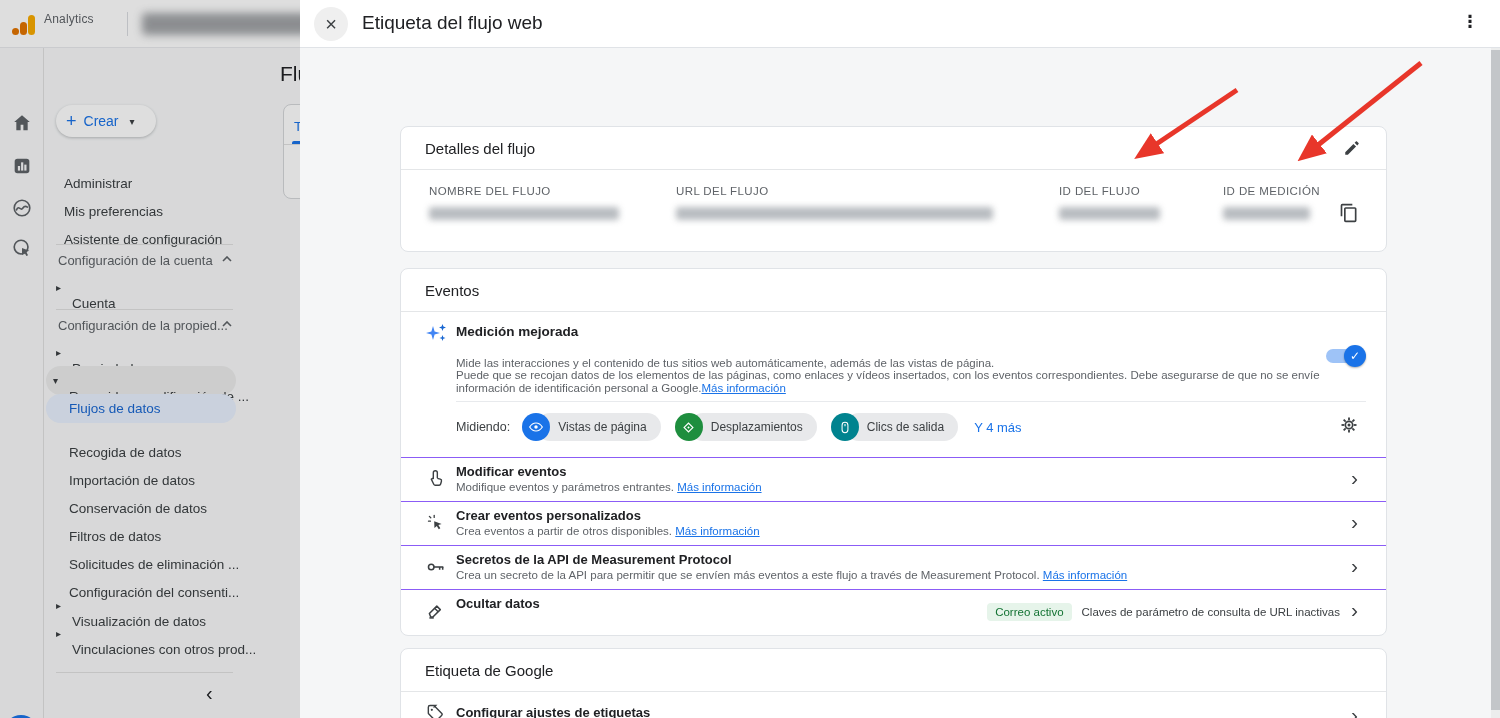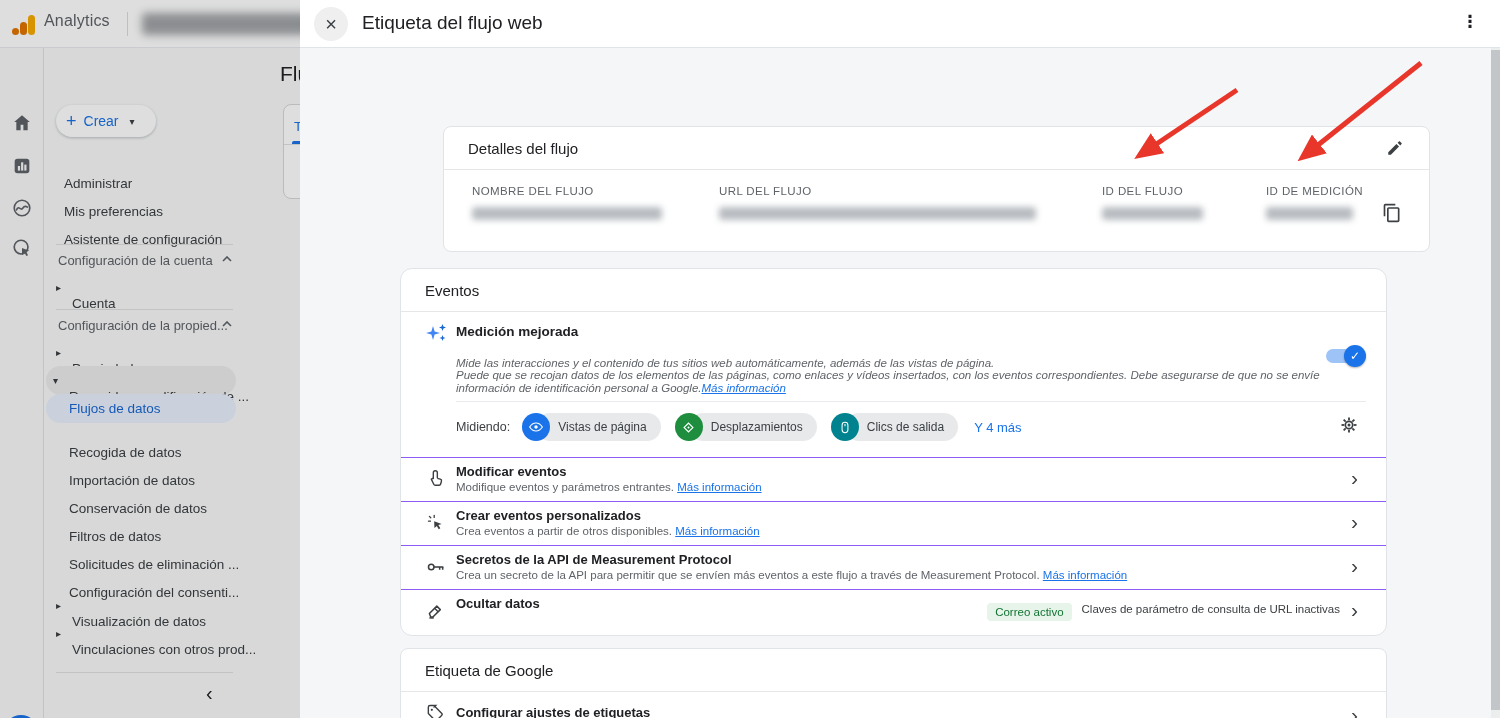--- a/index.html
+++ b/index.html
@@ -5,21 +5,21 @@
   * { margin:0; padding:0; box-sizing:border-box; }
   html,body { width:1500px; height:718px; }
   body {
     position:relative; overflow:hidden; background:#fff;
     font-family:"Liberation Sans","DejaVu Sans",sans-serif; color:#202124;
   }
   .abs { position:absolute; }
 
   
   #bg-topbar { left:0; top:0; width:1500px; height:48px; background:#fff; border-bottom:1px solid #e8eaed; }
-  .brand-text { left:44px; top:12px; font-size:16px; color:#5f6368; letter-spacing:.2px; }
+  .brand-text { left:44px; top:12px; font-size:12px; color:#5f6368; letter-spacing:.2px; }
   .topbar-divider { left:127px; top:12px; width:1px; height:24px; background:#dadce0; }
   .blur-blob { background:#8a8d91; border-radius:4px; filter:blur(4px); opacity:.8; }
   #account-blur { left:142px; top:13px; width:168px; height:22px; }
 
   #rail { left:0; top:48px; width:44px; height:670px; background:#f8f9fa; border-right:1px solid #e0e0e0; }
   .rail-icon { left:11px; width:22px; height:22px; }
 
   #sidebar { left:44px; top:48px; width:256px; height:670px; background:#f8f9fa; }
   .create-btn { left:56px; top:57px; width:100px; height:32px; background:#fff; border-radius:16px;
     box-shadow:0 1px 3px rgba(60,64,67,.3); display:flex; align-items:center; padding:0 10px; gap:7px; }
@@ -58,30 +58,30 @@
 
   .content-col { left:100px; width:987px; }
 
   #banner { top:79px; height:30px; background:#e6f4ea; border-radius:4px; display:flex; align-items:center; padding-left:18px; gap:14px; }
   #banner-text { font-size:12.5px; color:#3c4043; }
 
   .card { background:#fff; border:1px solid #e0e3e7; border-radius:8px; }
   .card-header { position:absolute; left:24px; top:13px; font-size:15px; color:#202124; }
   .card-rule { position:absolute; left:0; top:42px; width:100%; height:1px; background:#e4e6e8; }
 
-  #card-details { top:126px; height:126px;margin-left:43px; }
+  #card-details { top:126px; height:126px; }
   .field-label { position:absolute; top:58px; font-size:11.5px; color:#5f6368; letter-spacing:.4px; }
   .field-blur { position:absolute; top:80px; height:13px; background:#9aa0a6; border-radius:3px; filter:blur(3px); opacity:.7; }
   #pencil-icon { position:absolute; left:942px; top:12px; }
   #copy-icon { position:absolute; left:938px; top:76px; }
 
-  #card-events { top:268px; height:368px;border-radius:12px; }
+  #card-events { top:268px; height:368px; }
   #em-icon { position:absolute; left:24px; top:52px; }
   #em-title { position:absolute; left:55px; top:55px; font-size:13.5px; font-weight:700; color:#202124; }
-  #em-desc { position:absolute; left:55px; top:88px; width:878px; font-size:11.5px; line-height:12.3px; color:#5f6368;font-style:italic; }
+  #em-desc { position:absolute; left:55px; top:88px; width:878px; font-size:11.5px; line-height:12.3px; color:#5f6368; }
   a.more-link { color:#1a73e8; text-decoration:underline; }
   #em-toggle { position:absolute; left:925px; top:80px; width:36px; height:14px; background:#9ec3f7; border-radius:7px; }
   #em-toggle .knob { position:absolute; right:-4px; top:-4px; width:22px; height:22px; border-radius:50%; background:#1a73e8;
     color:#fff; font-size:12px; display:flex; align-items:center; justify-content:center; box-shadow:0 1px 2px rgba(0,0,0,.3); }
   #em-rule { position:absolute; left:55px; top:132px; width:910px; height:1px; background:#e8eaed; }
 
   #measuring-row { position:absolute; left:55px; top:143px; height:30px; display:flex; align-items:center; }
   #measuring-label { font-size:12.5px; color:#3c4043; margin-right:12px; }
   .chip { display:flex; align-items:center; margin-right:14px; }
   .chip-circle { width:28px; height:28px; border-radius:50%; display:flex; align-items:center; justify-content:center; z-index:2; }
@@ -89,21 +89,21 @@
     padding:0 14px 0 22px; font-size:12px; color:#3c4043; white-space:nowrap; }
   .c-blue { background:#1a73e8; } .c-green { background:#1e8e3e; } .c-teal { background:#00838f; }
   #more-chips { font-size:13px; font-weight:500; color:#1a73e8; margin-left:2px; }
   #chips-gear { position:absolute; left:938px; top:146px; }
 
   .ev-row { position:absolute; left:0; width:100%; height:44px; border-top:1px solid #8b5cf6; }
   .row-icon { position:absolute; left:24px; top:10px; }
   .row-title { position:absolute; left:55px; top:6px; font-size:13px; font-weight:700; color:#202124; white-space:nowrap; }
   .row-desc { position:absolute; left:55px; top:23px; font-size:11.5px; color:#5f6368; white-space:nowrap; }
   .row-chevron { position:absolute; left:950px; top:8px; font-size:21px; color:#3c4043; }
-  #hide-badges { position:absolute; right:46px; top:13px; display:flex; gap:10px; }
+  #hide-badges { position:absolute; right:46px; top:13px; display:flex; align-items:center; gap:10px; }
   #badge-active { background:#e6f4ea; color:#137333; font-size:11.5px; padding:3px 8px; border-radius:4px; white-space:nowrap; }
   #badge-inactive { font-size:11.5px; color:#3c4043; white-space:nowrap; }
 
   #card-tag { top:648px; height:78px; }
 
   #arrows-layer { left:0; top:0; width:1500px; height:718px; z-index:50; pointer-events:none; }
 
   .svgicon { display:block; }
 </style>
 </head>

